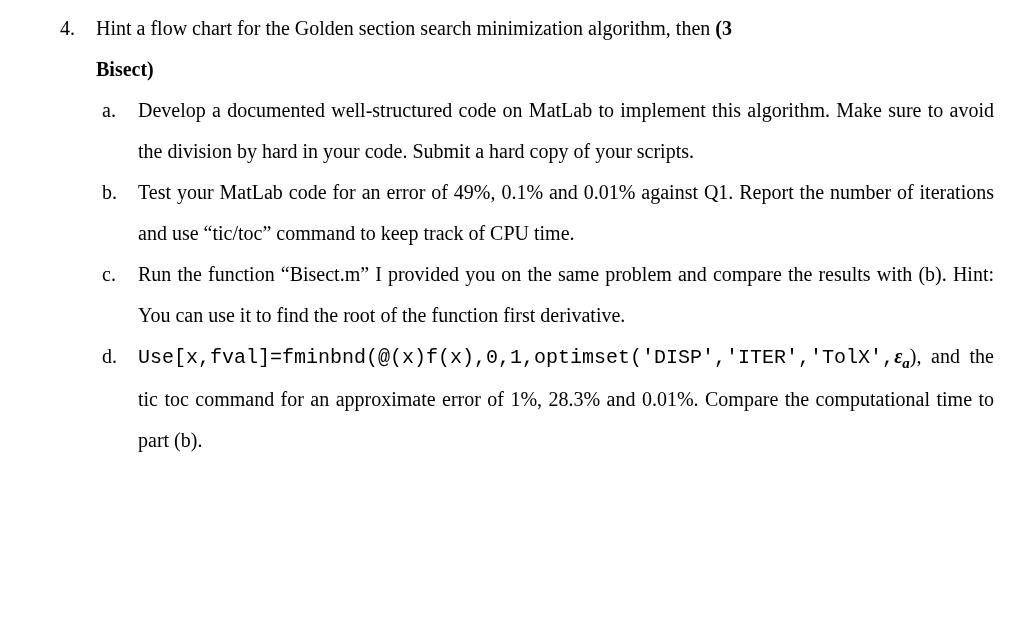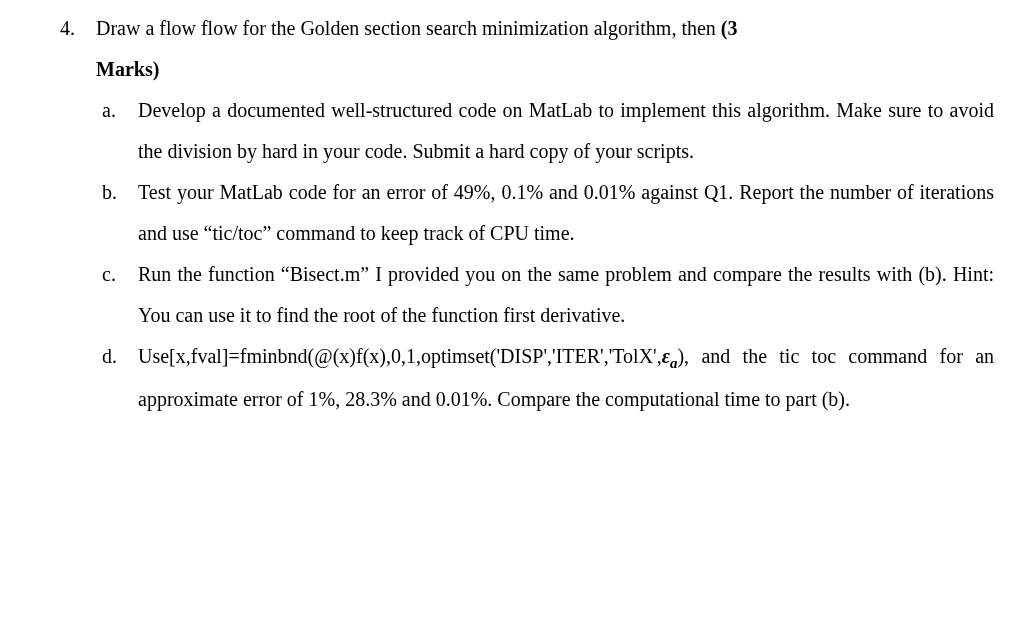--- a/index.html
+++ b/index.html
@@ -33,35 +33,35 @@
     margin-left: 6px;
   }
   .sub-label {
     width: 36px;
     flex: 0 0 36px;
   }
   .sub-body {
     flex: 1;
   }
   .bold { font-weight: 700; }
-  .code-ish { font-family: Liberation Serif, serif; }
+  .code-ish { font-family: Liberation Mono, monospace; }
   sub.eps { font-size: 0.75em; font-style: italic; }
 </style>
 </head>
 <body>
 
 <div class="page">
 
   <div class="q-row">
     <div class="q-num">4.</div>
     <div class="q-body">
       <div>
-        <span>Draw a flow flow for the Golden section search minimization algorithm, then </span><span class="bold">(3</span>
+        <span>Hint a flow chart for the Golden section search minimization algorithm, then </span><span class="bold">(3</span>
       </div>
-      <div class="bold">Marks)</div>
+      <div class="bold">Bisect)</div>
 
       <div class="sub-row">
         <div class="sub-label">a.</div>
         <div class="sub-body">Develop a documented well-structured code on MatLab to implement this algorithm. Make sure to avoid the division by hard in your code. Submit a hard copy of your scripts.</div>
       </div>
 
       <div class="sub-row">
         <div class="sub-label">b.</div>
         <div class="sub-body">Test your MatLab code for an error of 49%, 0.1% and 0.01% against Q1. Report the number of iterations and use “tic/toc” command to keep track of CPU time.</div>
       </div>

